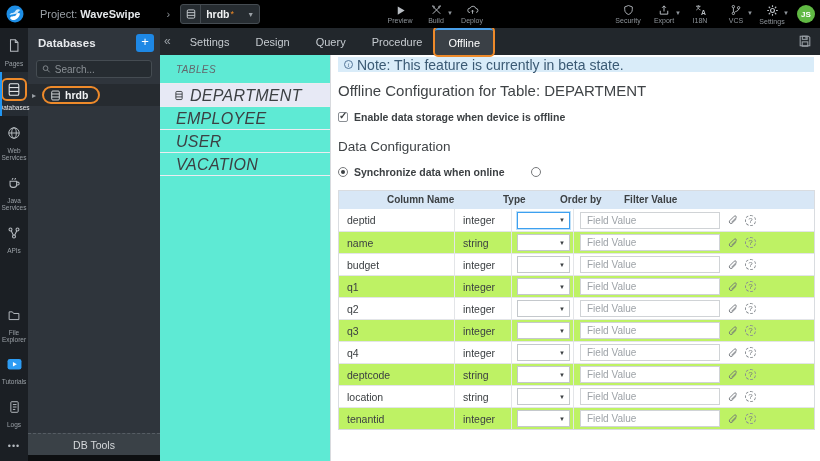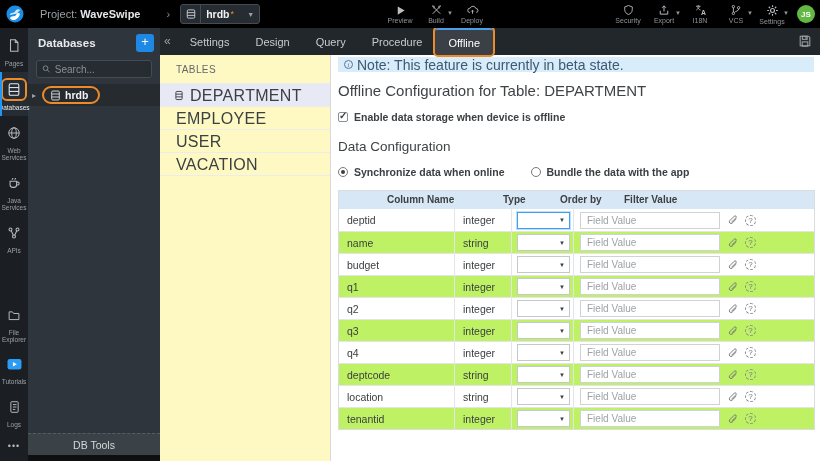--- a/index.html
+++ b/index.html
@@ -56,21 +56,21 @@
   .dbpanel-blackstrip { height:6px; background:#0d0f11; }
 
   
   .tabbar { position:absolute; top:28px; left:160px; right:0; height:27px; background:#22272c; display:flex; align-items:center; z-index:15; }
   .collapse-btn { color:#9aa0a6; font-size:12px; padding:0 6px 2px 4px; cursor:pointer; }
   .tab { height:27px; display:flex; align-items:center; padding:0 13px; color:#c6cbd0; font-size:11px; cursor:pointer; position:relative; }
   .tab.active { background:#3a4046; color:#fff; border-top:2px solid #4a9fe8; outline:2px solid #ee8a2a; outline-offset:0px; border-radius:3px; }
   .savebtn { position:absolute; right:8px; top:6px; color:#9aa0a6; cursor:pointer; }
 
   
-  .tablespanel { position:absolute; top:55px; left:160px; width:171px; bottom:0; background:#fef9c3; border-right:1px solid #d8dade; z-index:5; }
+  .tablespanel { position:absolute; top:55px; left:160px; width:171px; bottom:0; background:#5eead4; border-right:1px solid #d8dade; z-index:5;font-style:italic; }
   .tablespanel-title { font-size:10px; color:#63676c; padding:9px 0 8px 16px; letter-spacing:0.4px; border-bottom:1px solid #ececf0; }
   .tbl-item { height:23px; line-height:23px; font-size:16px; color:#3c4043; padding-left:16px; border-bottom:1px solid #ececf0; cursor:pointer; display:flex; align-items:center; letter-spacing:0.3px; }
   .tbl-item.selected { background:#e7e9f5; }
   .tbl-item .mini-db { margin-right:6px; color:#3c4043; }
   .tbl-item.selected { padding-left:14px; }
   .tbl-item:not(.selected) { }
 
   
   .content { position:absolute; top:55px; left:332px; right:0; bottom:0; background:#fff; padding:2px 6px; overflow:hidden; }
   .notebar { margin-top:0; background:#d9ecf9; height:15px; display:flex; align-items:center; padding:0 6px; }
@@ -368,21 +368,20 @@
 
     <div class="section-title">Data Configuration</div>
 
     <div class="radio-row">
       <span class="radio-opt">
         <span class="radio-dot on"></span>
         <span class="radio-lbl">Synchronize data when online</span>
       </span>
       <span class="radio-opt">
         <span class="radio-dot"></span>
-        <span class="radio-lbl">Bundle the data with the app</span>
       </span>
     </div>
 
     <div class="cfg">
       <div class="cfg-head">
         <div class="c1">Column Name</div>
         <div class="c2">Type</div>
         <div class="c3" style="padding-left:8px;">Order by</div>
         <div class="c4" style="padding-left:10px;">Filter Value</div>
       </div>

